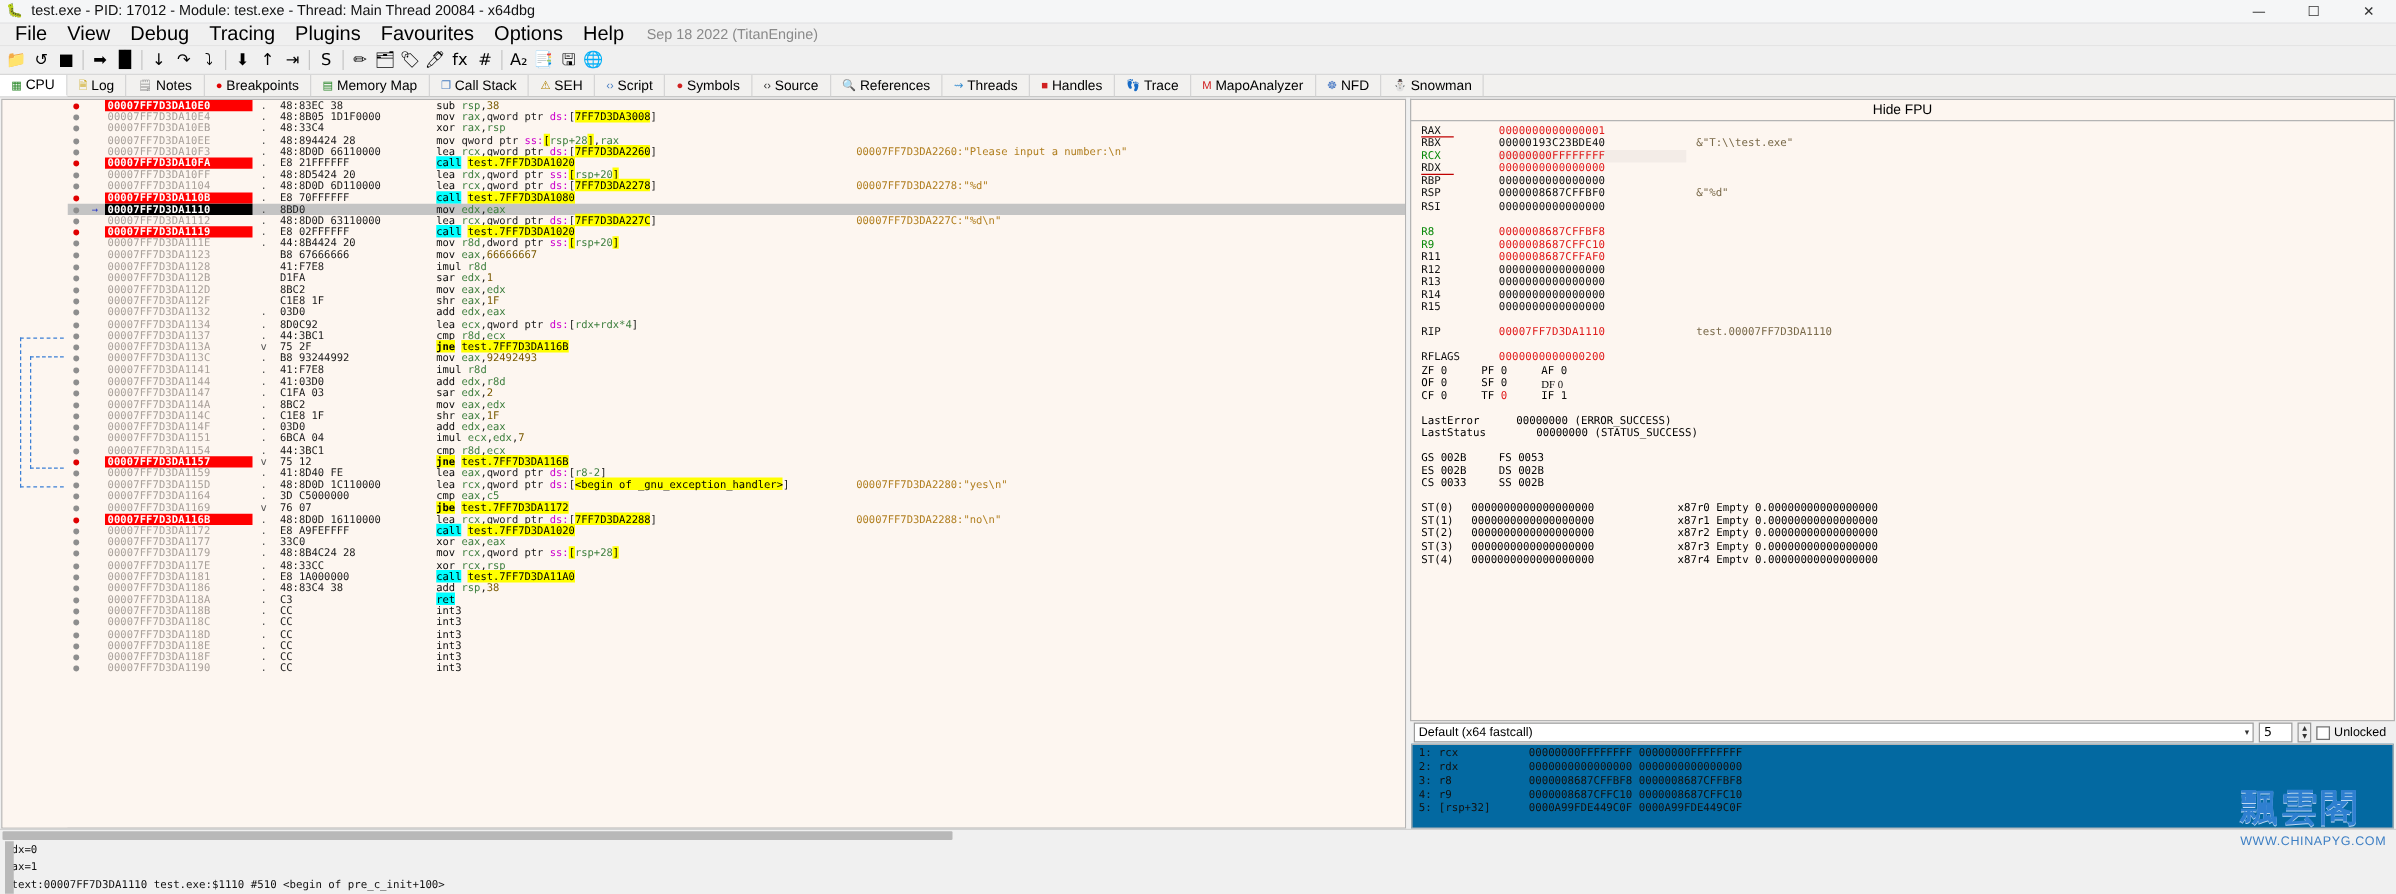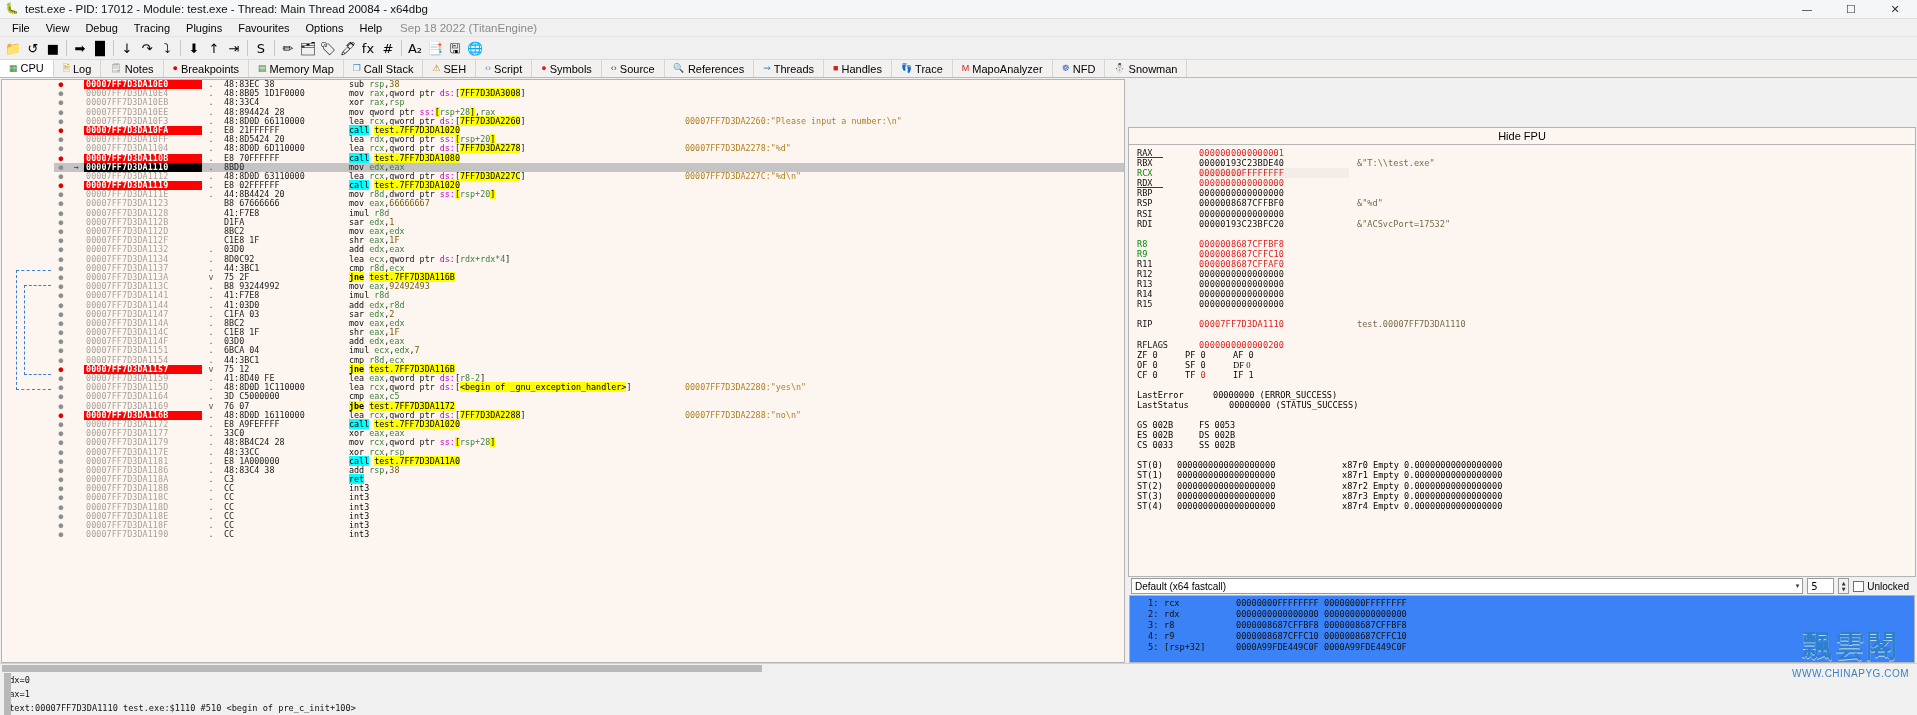--- a/index.html
+++ b/index.html
@@ -24,21 +24,21 @@
   .tb-spacer{flex:1;}
   .tb-btns{display:flex;align-items:center;height:18px;}
   .tb-btn{width:44px;height:18px;display:flex;align-items:center;justify-content:center;
     font-size:11px;color:#333;}
 
   
   .menubar{
     height:17px;background:#f0f0f0;display:flex;align-items:center;
     padding-left:4px;flex:none;border-bottom:1px solid #e4e4e4;
   }
-  .menu-item{padding:1px 8px;font-size:11px;color:#000;
+  .menu-item{padding:1px 8px;font-size:16px;color:#000;
     font-family:"Liberation Sans",sans-serif;}
   .menu-note{padding:1px 10px;font-size:11.5px;color:#8a8a8a;
     font-family:"Liberation Sans",sans-serif;}
 
   
   .toolbar{
     height:22px;background:#f0f0f0;display:flex;align-items:center;
     padding-left:3px;flex:none;border-bottom:1px solid #d8d8d8;
   }
   .tbtn{width:20px;height:20px;display:flex;align-items:center;justify-content:center;
@@ -103,21 +103,21 @@
   .brkcol{width:52px;position:relative;flex:none;background:#fdf6f0;}
   .jline{position:absolute;border:1px dashed #3a7fd5;border-right:none;}
 
   .vsplit{width:3px;background:#f0f0f0;flex:none;}
 
   
   .regs-wrap{flex:1;display:flex;flex-direction:column;min-width:0;margin:1px 1px 0 0;}
   .fpu-hdr{
     height:16px;background:#fdf6f0;border:1px solid #b4b4b4;border-bottom:none;
     display:flex;align-items:center;justify-content:center;
-    font-size:11px;font-family:"Liberation Sans",sans-serif;color:#000;flex:none;margin-top:48px;
+    font-size:11px;font-family:"Liberation Sans",sans-serif;color:#000;flex:none;
   }
   .regbox{
     flex:1;background:#fdf6f0;border:1px solid #b4b4b4;overflow:hidden;
     font-family:"DejaVu Sans Mono",monospace;font-size:8.6px;
     padding:3px 0 0 8px;min-height:0;position:relative;
   }
   .rrow{height:10.1px;line-height:10.1px;white-space:nowrap;display:flex;}
   .rname{width:62px;color:#111;}
   .rname.chg{color:#111;border-bottom:1px solid #c00000;display:inline-block;
     width:26px;margin-right:36px;}
@@ -140,28 +140,28 @@
   .ccnum{width:22px;height:14px;background:#fff;border:1px solid #9a9a9a;
     font-size:10px;display:flex;align-items:center;padding-left:3px;}
   .spin{width:9px;height:14px;display:flex;flex-direction:column;
     justify-content:center;font-size:5px;line-height:6px;color:#333;
     border:1px solid #9a9a9a;background:#f0f0f0;align-items:center;}
   .cclock{display:flex;align-items:center;gap:3px;font-size:10px;
     font-family:"Liberation Sans",sans-serif;padding-right:4px;}
   .cbx{width:9px;height:9px;border:1px solid #707070;background:#fff;}
 
   .argbox{
-    height:64px;background:#3b82f6;border:1px solid #b4b4b4;
+    height:64px;background:#0369a1;border:1px solid #b4b4b4;
     font-family:"DejaVu Sans Mono",monospace;font-size:8.6px;color:#111;
-    padding:2px 0 0 18px;flex:none;overflow:hidden;margin:0 1px;
+    padding:2px 0 0 5px;flex:none;overflow:hidden;margin:0 1px;
   }
   .arow{height:11px;line-height:11px;white-space:nowrap;}
 
   
-  .wm{position:absolute;right:8px;bottom:36px;text-align:center;pointer-events:none;}
+  .wm{position:absolute;right:8px;bottom:36px;text-align:left;pointer-events:none;}
   .wm-cn{font-family:"DejaVu Serif","Liberation Serif",serif;font-size:30px;
     color:#2e7fd0;font-weight:bold;letter-spacing:2px;
     text-shadow:0 1px 0 #bcd8f2;}
   .wm-url{font-family:"Liberation Sans",sans-serif;font-size:10px;color:#3d7fc4;
     letter-spacing:.5px;margin-top:1px;}
 
   
   .statwrap{flex:none;}
   .statline{
     height:14px;line-height:14px;background:#f0f0f0;
@@ -807,25 +807,20 @@
           <div class="rrow">
             <span class="rname ">RSP</span>
             <span class="rval ">0000008687CFFBF0</span>
             <span class="rcmt">&amp;"%d"</span>
           </div>
           <div class="rrow">
             <span class="rname ">RSI</span>
             <span class="rval ">0000000000000000</span>
             <span class="rcmt"></span>
           </div>
-          <div class="rrow">
-            <span class="rname ">RDI</span>
-            <span class="rval ">00000193C23BFC20</span>
-            <span class="rcmt">&amp;"ACSvcPort=17532"</span>
-          </div>
           <div class="rgap"></div>
           <div class="rrow">
             <span class="rname grn">R8</span>
             <span class="rval red">0000008687CFFBF8</span>
             <span class="rcmt"></span>
           </div>
           <div class="rrow">
             <span class="rname grn">R9</span>
             <span class="rval red">0000008687CFFC10</span>
             <span class="rcmt"></span>

